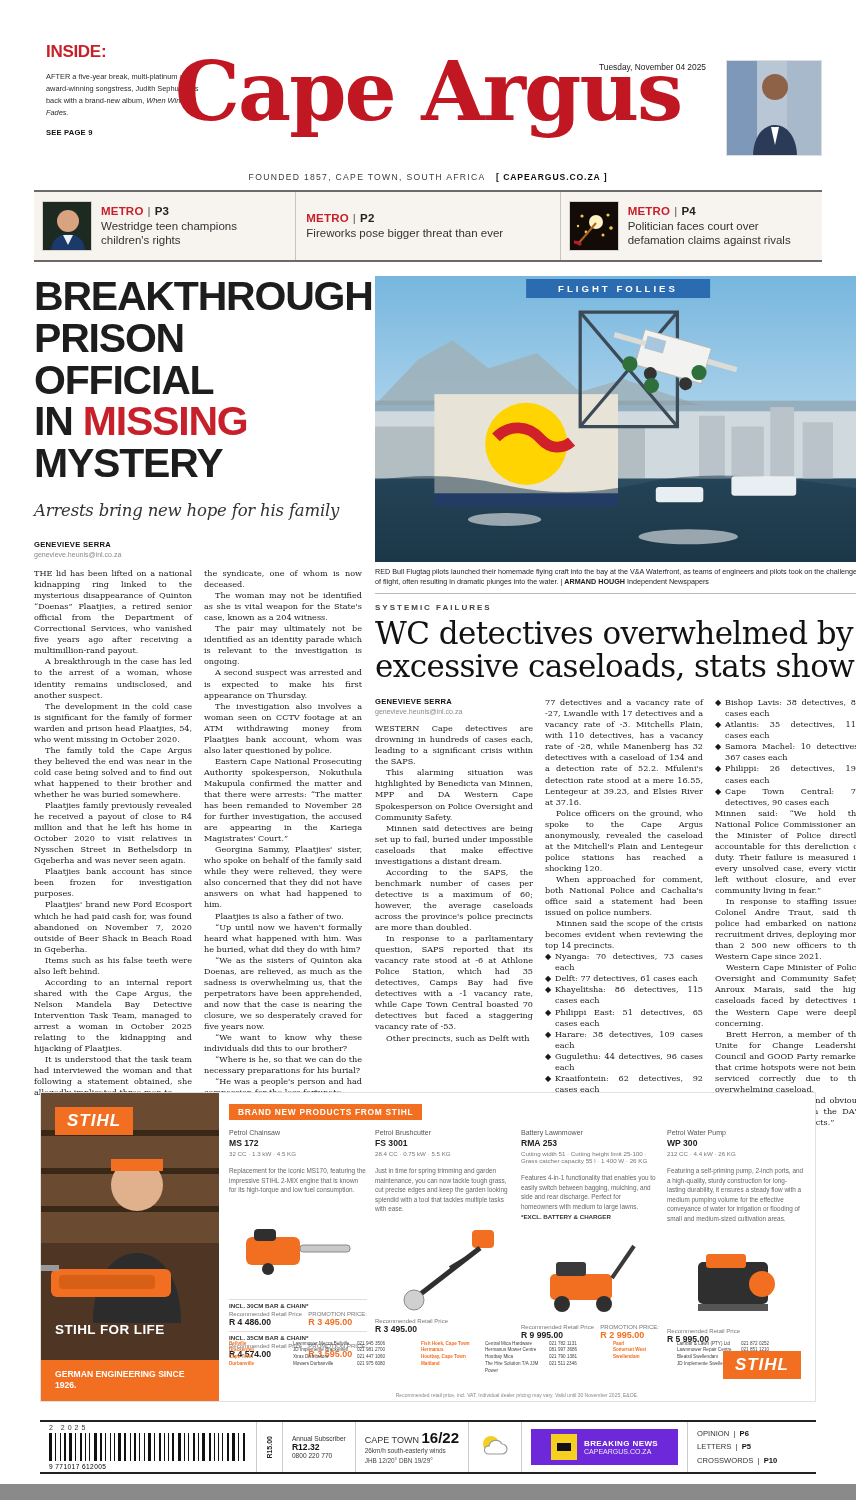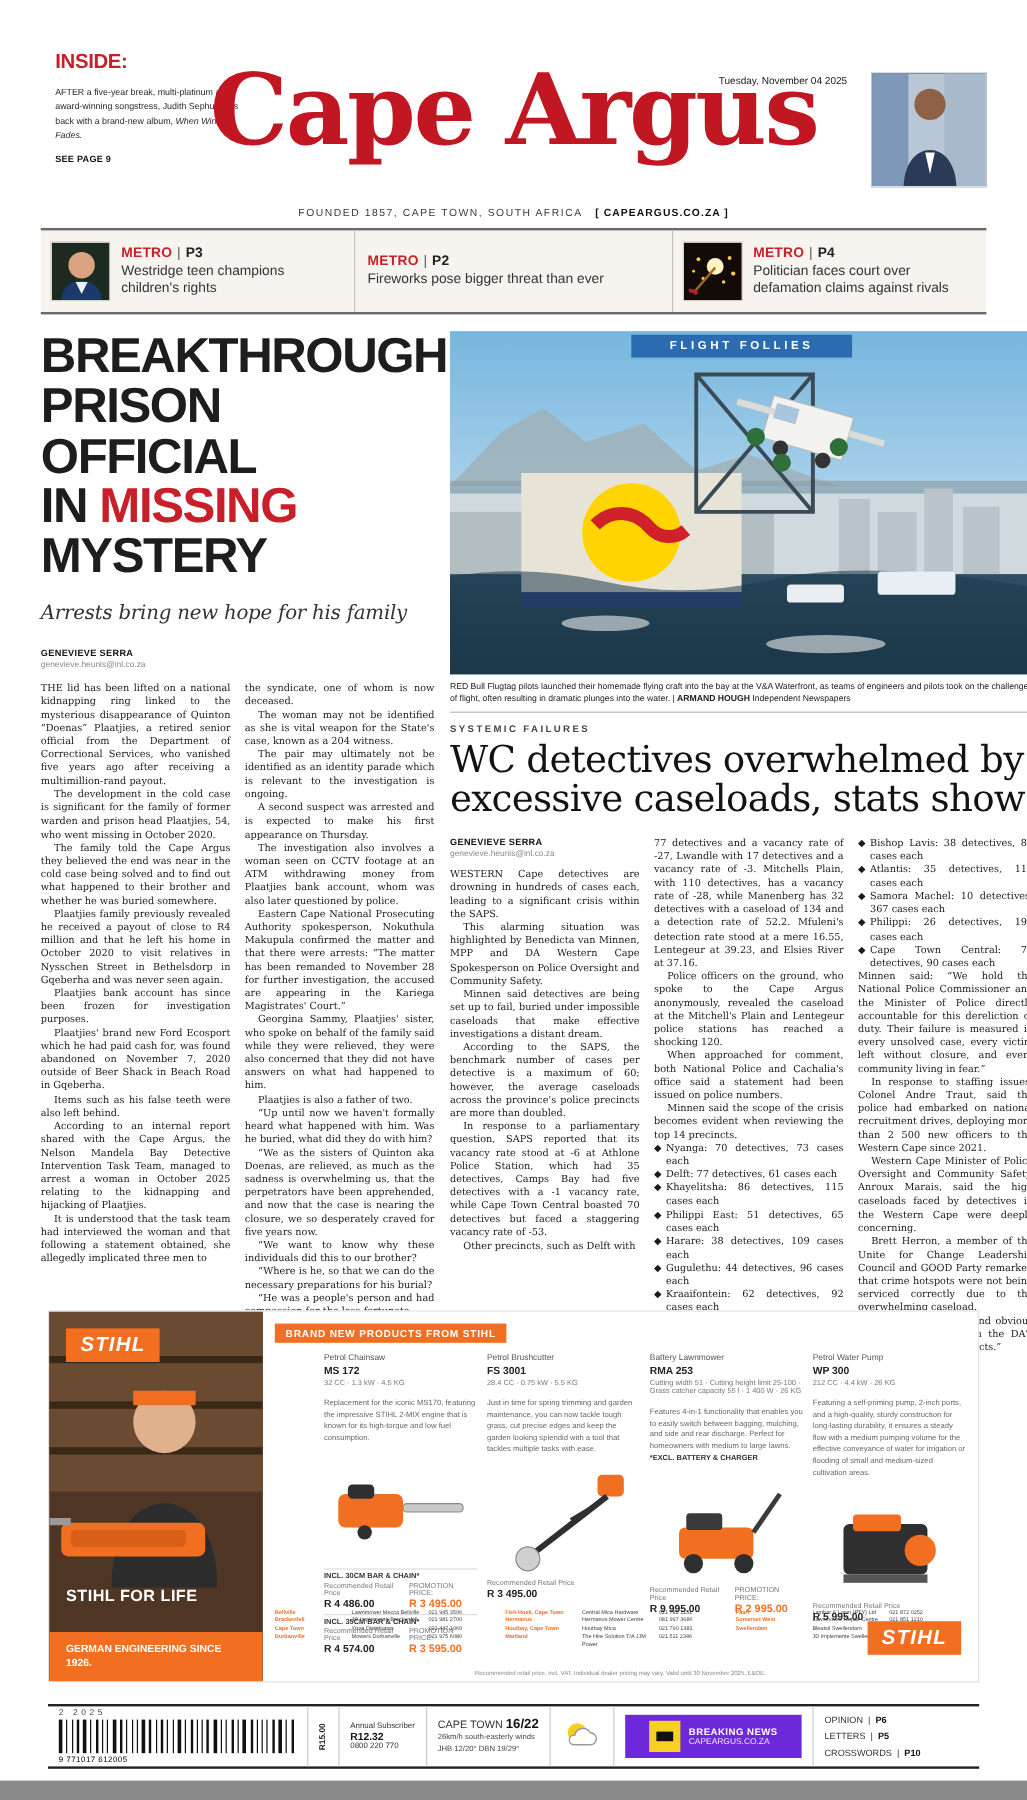--- a/index.html
+++ b/index.html
@@ -72,21 +72,21 @@
 
   
   .advert{position:absolute;left:40px;top:1092px;right:40px;height:310px;background:#ffffff;border:1px solid #e2e2e2;display:flex;overflow:hidden;}
   .ad-left{width:178px;flex:0 0 178px;position:relative;background:#6b4a33;color:#fff;overflow:hidden;}
   .stihl-logo{position:absolute;left:14px;top:14px;background:#f26f21;color:#fff;font-weight:bold;font-size:17px;
       padding:4px 12px;letter-spacing:1px;font-style:italic;}
   .ad-left .tagline{position:absolute;left:14px;bottom:64px;font-size:13.5px;font-weight:bold;letter-spacing:.4px;}
   .ad-left .orangebar{position:absolute;left:0;bottom:0;width:100%;background:#f26f21;padding:9px 14px;font-size:8.6px;font-weight:bold;line-height:1.35;}
   .ad-right{flex:1;position:relative;padding:8px 10px 0 10px;}
   .brandnew{display:inline-block;background:#f26f21;color:#fff;font-size:8.4px;font-weight:bold;letter-spacing:.7px;padding:3px 9px;}
-  .prods{display:flex;margin-top:9px;gap:8px;margin-left:41px;}
+  .prods{display:flex;margin-top:9px;gap:8px;}
   .prod{flex:1;position:relative;}
   .p-kind{font-size:7px;color:#555;}
   .p-model{font-size:8.6px;font-weight:bold;color:#222;margin-top:2px;}
   .p-spec{font-size:6.2px;color:#777;margin-top:2px;}
   .p-desc{font-size:6.4px;color:#666;line-height:1.5;margin-top:9px;}
   .p-img{height:92px;margin-top:8px;position:relative;}
   .rrp{color:#777;font-size:6px;}
   .rrp-v{color:#222;font-size:8.6px;font-weight:bold;}
   .promo-lbl{color:#777;font-size:6px;}
   .promo-v{color:#f26f21;font-size:9px;font-weight:bold;}
@@ -102,21 +102,21 @@
   .fcell{padding:0 9px;height:100%;display:flex;flex-direction:column;justify-content:center;}
   .fcell + .fcell{border-left:1px solid #ccc;}
   .barcode{display:flex;align-items:flex-end;gap:1px;height:30px;}
   .barcode i{display:block;background:#111;width:1px;height:28px;}
   .bc-num{font-size:6.6px;margin-top:2px;letter-spacing:.4px;}
   .bc-top{font-size:7px;letter-spacing:3px;color:#333;}
   .price-rot{writing-mode:vertical-rl;transform:rotate(180deg);font-size:7px;font-weight:bold;color:#222;}
   .f-lbl{font-size:6.6px;color:#333;}
   .f-val{font-size:8.6px;font-weight:bold;color:#111;}
   .f-city{font-size:9px;color:#333;}
-  .f-city b{font-size:11px;color:#111;}
+  .f-city b{font-size:15px;color:#111;}
   .f-wx{font-size:6.4px;color:#444;line-height:1.5;}
   .breaking{background:#6d28d9;color:#fff;display:flex;align-items:center;padding:5px 20px;}
   .breaking .k{font-size:8px;font-weight:bold;letter-spacing:.4px;}
   .breaking .u{font-size:7px;opacity:.9;}
   .yellowsq{width:26px;height:26px;background:#f5d020;margin-right:7px;position:relative;}
   .yellowsq:after{content:"";position:absolute;left:6px;top:9px;width:14px;height:8px;background:#111;}
   .links{font-size:7.6px;color:#333;line-height:1.75;}
   .links b{color:#111;}
 </style>
 </head>
@@ -217,20 +217,21 @@
         <div class="subhead">Arrests bring new hope for his family</div>
 
         <div class="byline">
           <div class="nm">GENEVIEVE SERRA</div>
           <div class="em">genevieve.heunis@inl.co.za</div>
         </div>
 
         <div class="story-cols">
           <div class="story-col bodytext" id="lead-col1">
               <p class="first">THE lid has been lifted on a national kidnapping ring linked to the mysterious disappearance of Quinton “Doenas” Plaatjies, a retired senior official from the Department of Correctional Services, who vanished five years ago after receiving a multimillion-rand payout.</p>
+              <p>A breakthrough in the case has led to the arrest of a woman, whose identity remains undisclosed, and another suspect.</p>
               <p>The development in the cold case is significant for the family of former warden and prison head Plaatjies, 54, who went missing in October 2020.</p>
               <p>The family told the Cape Argus they believed the end was near in the cold case being solved and to find out what happened to their brother and whether he was buried somewhere.</p>
               <p>Plaatjies family previously revealed he received a payout of close to R4 million and that he left his home in October 2020 to visit relatives in Nysschen Street in Bethelsdorp in Gqeberha and was never seen again.</p>
               <p>Plaatjies bank account has since been frozen for investigation purposes.</p>
               <p>Plaatjies' brand new Ford Ecosport which he had paid cash for, was found abandoned on November 7, 2020 outside of Beer Shack in Beach Road in Gqeberha.</p>
               <p>Items such as his false teeth were also left behind.</p>
               <p>According to an internal report shared with the Cape Argus, the Nelson Mandela Bay Detective Intervention Task Team, managed to arrest a woman in October 2025 relating to the kidnapping and hijacking of Plaatjies.</p>
               <p>It is understood that the task team had interviewed the woman and that following a statement obtained, she allegedly implicated three men to</p>
             </div>
           <div class="story-col bodytext" id="lead-col2">

